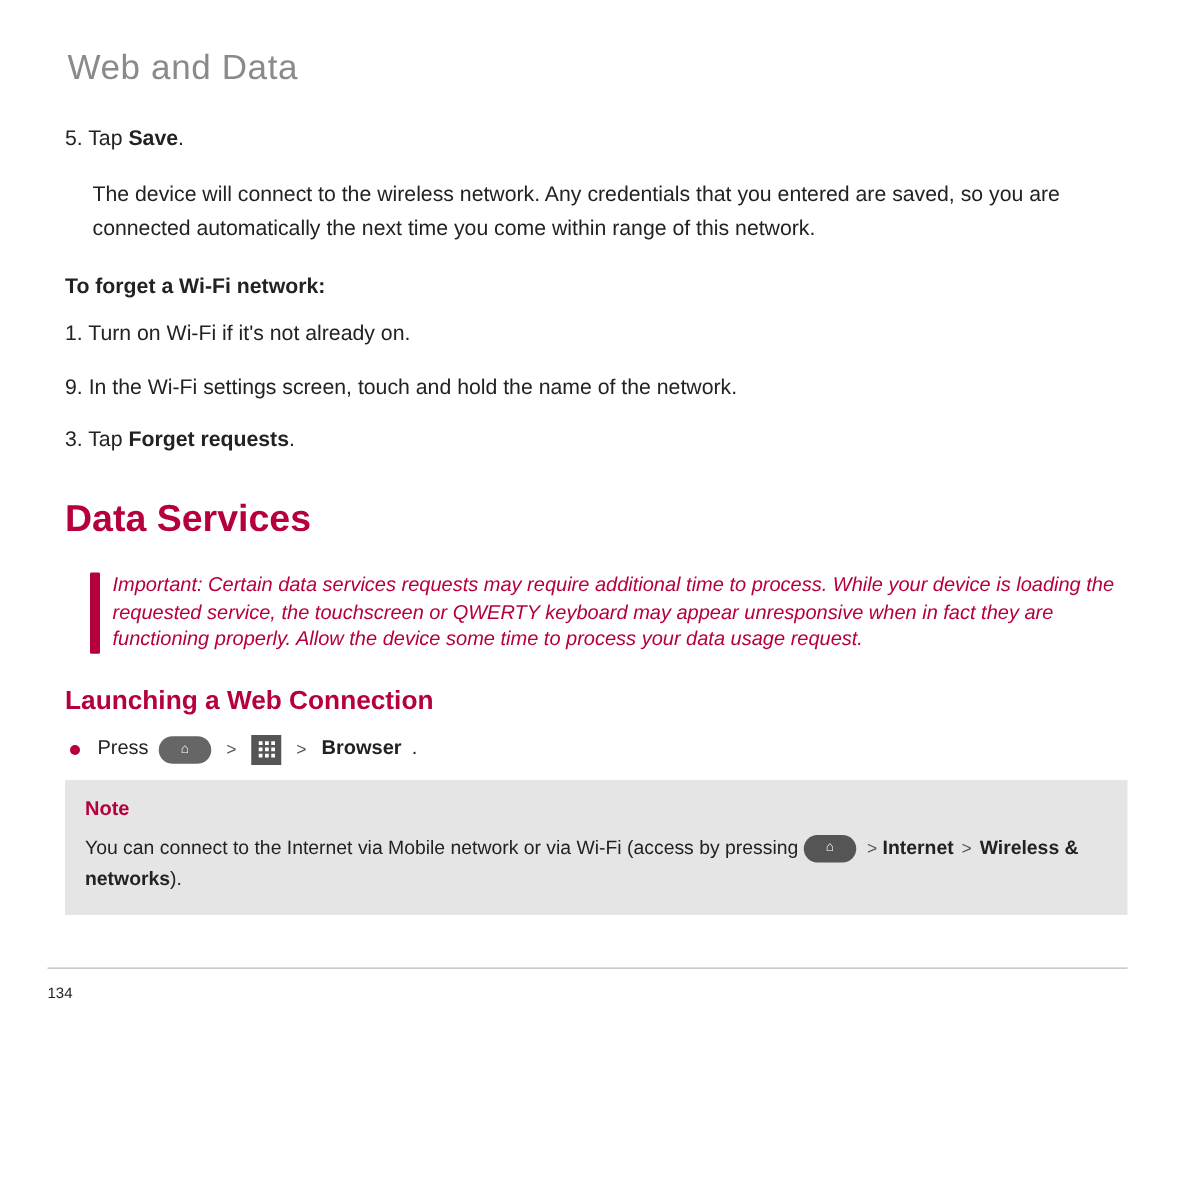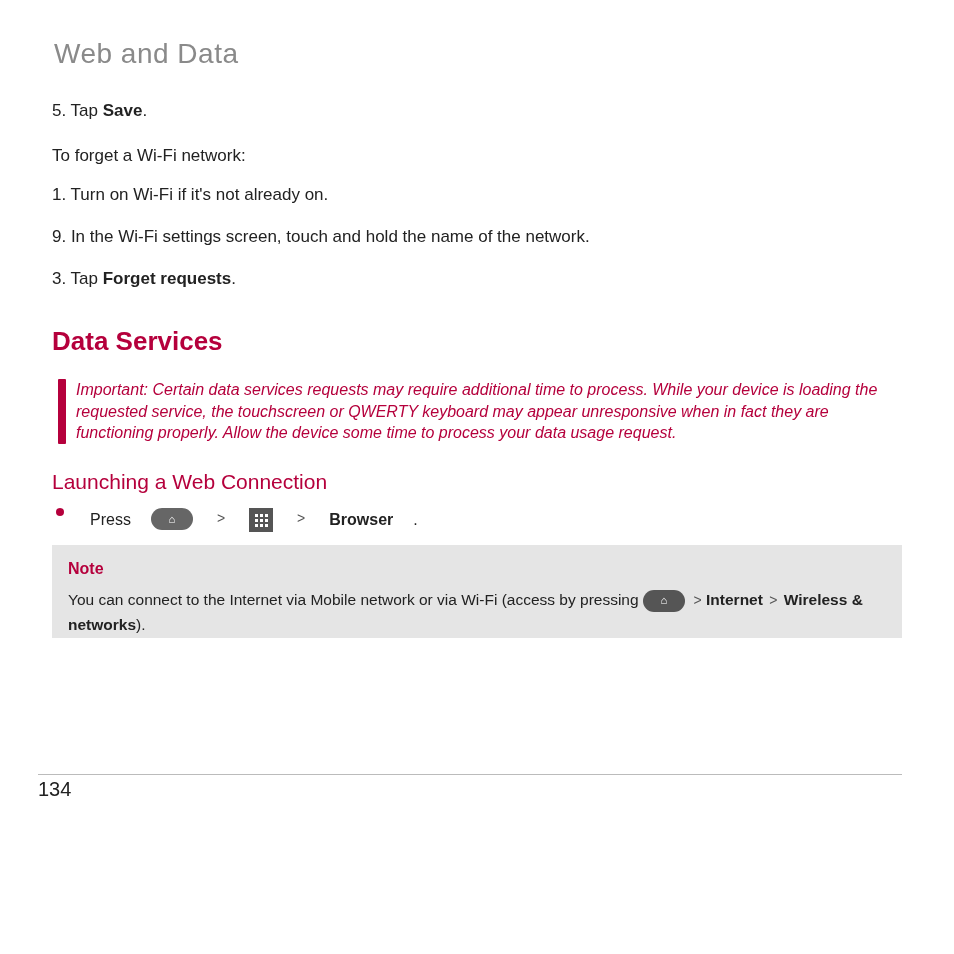--- a/index.html
+++ b/index.html
@@ -2,54 +2,55 @@
 <html><head>
 <meta charset="utf-8">
 <style>
   html,body{margin:0;padding:0;background:#fff;font-family:"Helvetica Neue",Helvetica,Arial,sans-serif;color:#222}
   .page{width:954px;height:829px;position:relative;box-sizing:border-box;padding:38px 52px 0 52px}
   .breadcrumb{font-size:28px;font-weight:300;color:#8a8a8a;letter-spacing:.5px;margin:0 0 28px 2px}
   .body{font-size:17px;line-height:1.55;color:#222}
   .step{margin:0 0 19px 0}
   .step-indent{margin:10px 0 20px 22px}
   .bold{font-weight:600}
-  .subhead{font-weight:400;margin:14px 0 12px 0}
+  .subhead{font-weight:700;margin:14px 0 12px 0}
   .para{margin:0 0 16px 0}
-  h2.red{font-size:26px;font-weight:600;color:#b5003c;margin:28px 0 6px 0}
-  h3.red{font-size:21px;font-weight:400;color:#b5003c;margin:22px 0 10px 0}
-  .important{display:flex;margin:18px 0 4px 6px}
+  h2.red{font-size:30px;font-weight:600;color:#b5003c;margin:28px 0 6px 0}
+  h3.red{font-size:21px;font-weight:700;color:#b5003c;margin:22px 0 10px 0}
+  .important{display:flex;margin:18px 0 4px 20px}
   .important-bar{width:8px;background:#b5003c;border-radius:1px;flex:none;margin-right:10px}
   .important-text{font-style:italic;color:#b5003c;font-size:16px;line-height:1.35}
-  .bullet-row{display:flex;gap:20px;margin:8px 0 12px 4px;font-size:16px}
+  .bullet-row{display:flex;align-items:center;gap:8px;margin:8px 0 12px 4px;font-size:16px}
   .dot{width:8px;height:8px;border-radius:50%;background:#b5003c;flex:none;margin-right:6px}
   .icon-pill{display:inline-flex;align-items:center;justify-content:center;width:42px;height:22px;border-radius:11px;background:#666;color:#fff;font-size:12px;vertical-align:middle}
   .icon-pill.dark{background:#555}
   .icon-square{display:inline-flex;align-items:center;justify-content:center;width:24px;height:24px;background:#555;color:#fff;vertical-align:middle}
   .grid3{display:grid;grid-template-columns:repeat(3,3px);grid-template-rows:repeat(3,3px);gap:2px}
   .grid3 span{background:#fff;width:3px;height:3px}
   .chev{color:#555;font-size:14px;padding:0 4px}
-  .notebox{background:#e5e5e5;padding:12px 16px 0 16px;margin-top:6px}
+  .notebox{background:#e5e5e5;padding:12px 16px 16px 16px;margin-top:6px}
   .note-label{color:#b5003c;font-weight:700;font-size:16px;margin-bottom:6px}
   .note-body{font-size:15.5px;line-height:1.6;color:#222}
   .divider{position:absolute;left:38px;right:52px;bottom:54px;border-top:1px solid #bbb}
-  .pagenum{position:absolute;left:38px;bottom:28px;font-size:20px;color:#222}
+  .pagenum{position:absolute;left:38px;bottom:28px;font-size:12px;color:#222}
   .home-glyph{font-size:11px}
 </style>
 </head>
 <body>
 
 <div class="page">
 
   <div class="breadcrumb">Web and Data</div>
 
   <div class="body">
 
     <div class="step">
       <span>5. </span><span>Tap </span><span class="bold">Save</span><span>.</span>
     </div>
+    <div class="step-indent">The device will connect to the wireless network. Any credentials that you entered are saved, so you are connected automatically the next time you come within range of this network.</div>
 
     <div class="subhead">To forget a Wi-Fi network:</div>
 
     <div class="para">1. Turn on Wi-Fi if it's not already on.</div>
     <div class="para">9. In the Wi-Fi settings screen, touch and hold the name of the network.</div>
     <div class="para">
       <span>3. Tap </span><span class="bold">Forget requests</span><span>.</span>
     </div>
 
     <h2 class="red">Data Services</h2>

